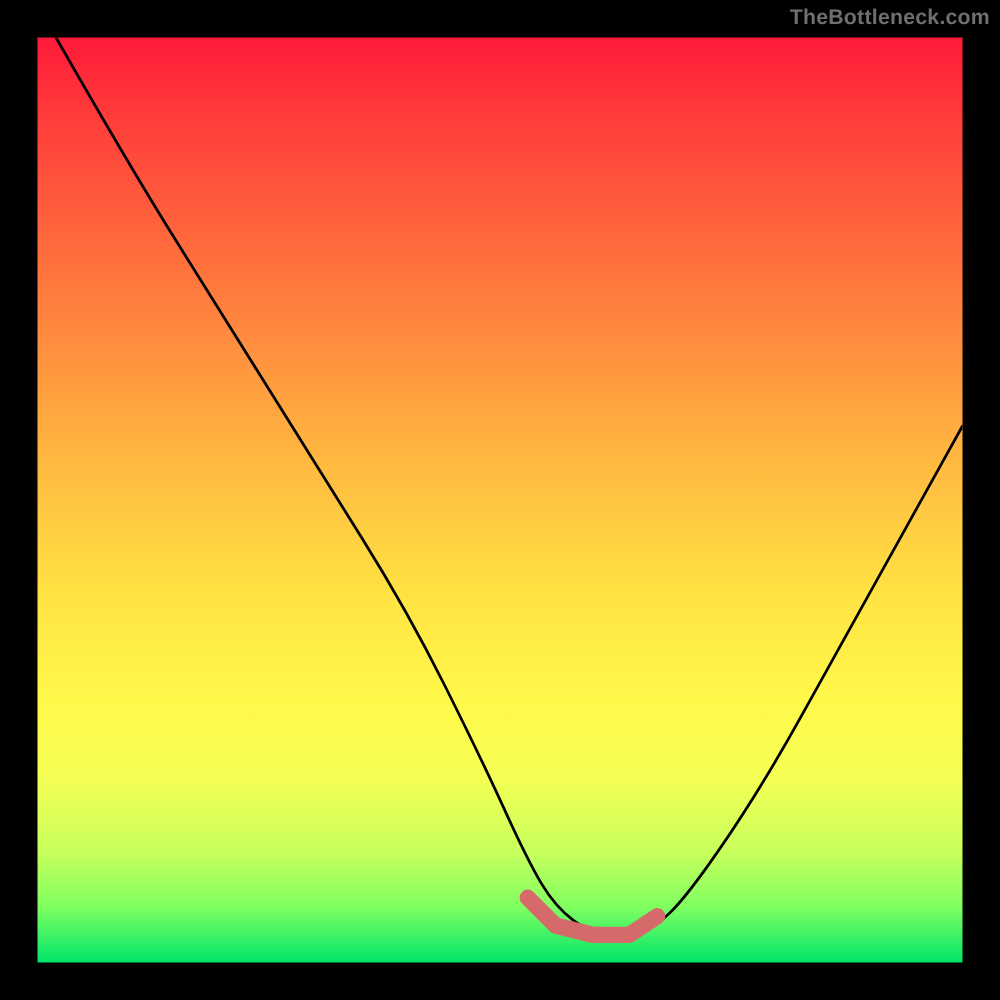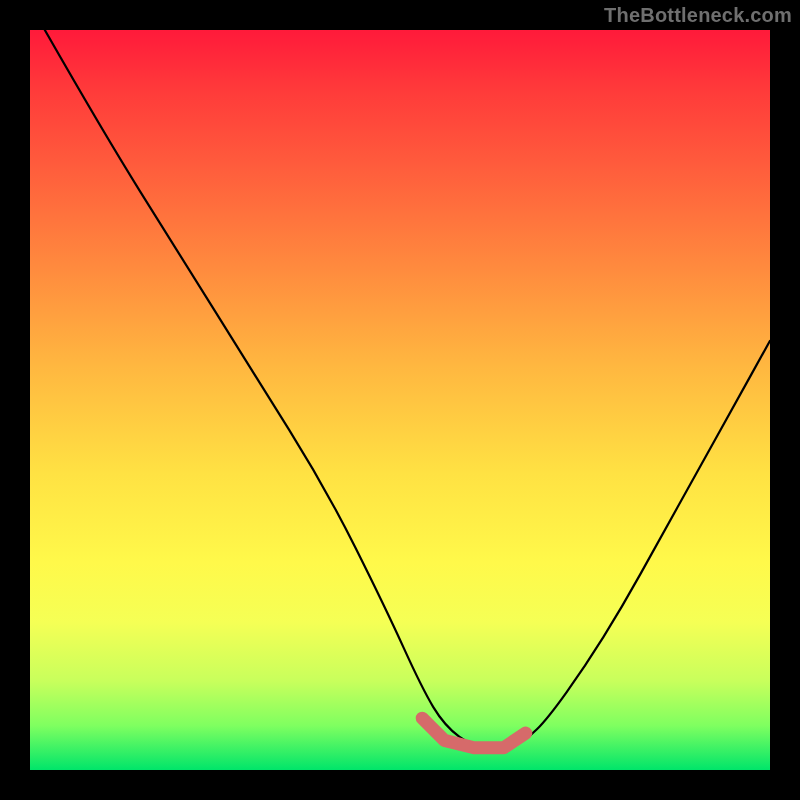--- a/index.html
+++ b/index.html
@@ -36,21 +36,21 @@
       #f5ff55 80%,
       #c8ff5c 88%,
       #7fff60 94%,
       #00e56a 100%);
   }
   .watermark {
     position: absolute;
     top: 4px;
     right: 8px;
     color: #6f6f6f;
-    font-size: 20px;
+    font-size: 17px;
     font-weight: 600;
     letter-spacing: 0.2px;
     user-select: none;
   }
   svg.curve {
     position: absolute;
     left: 0;
     top: 0;
     width: 740px;
     height: 740px;

